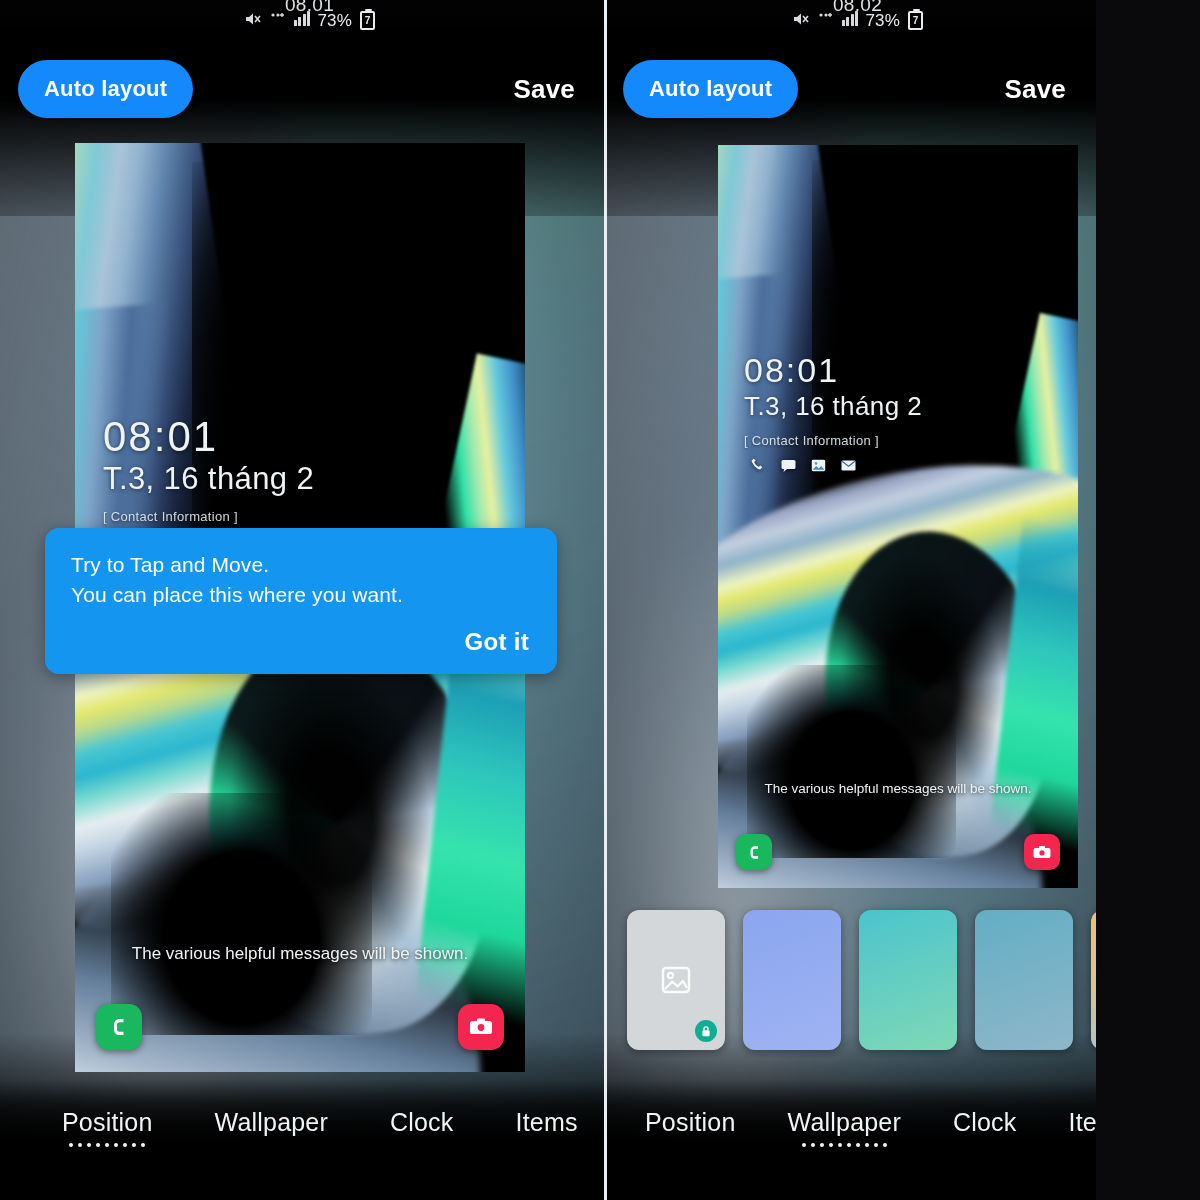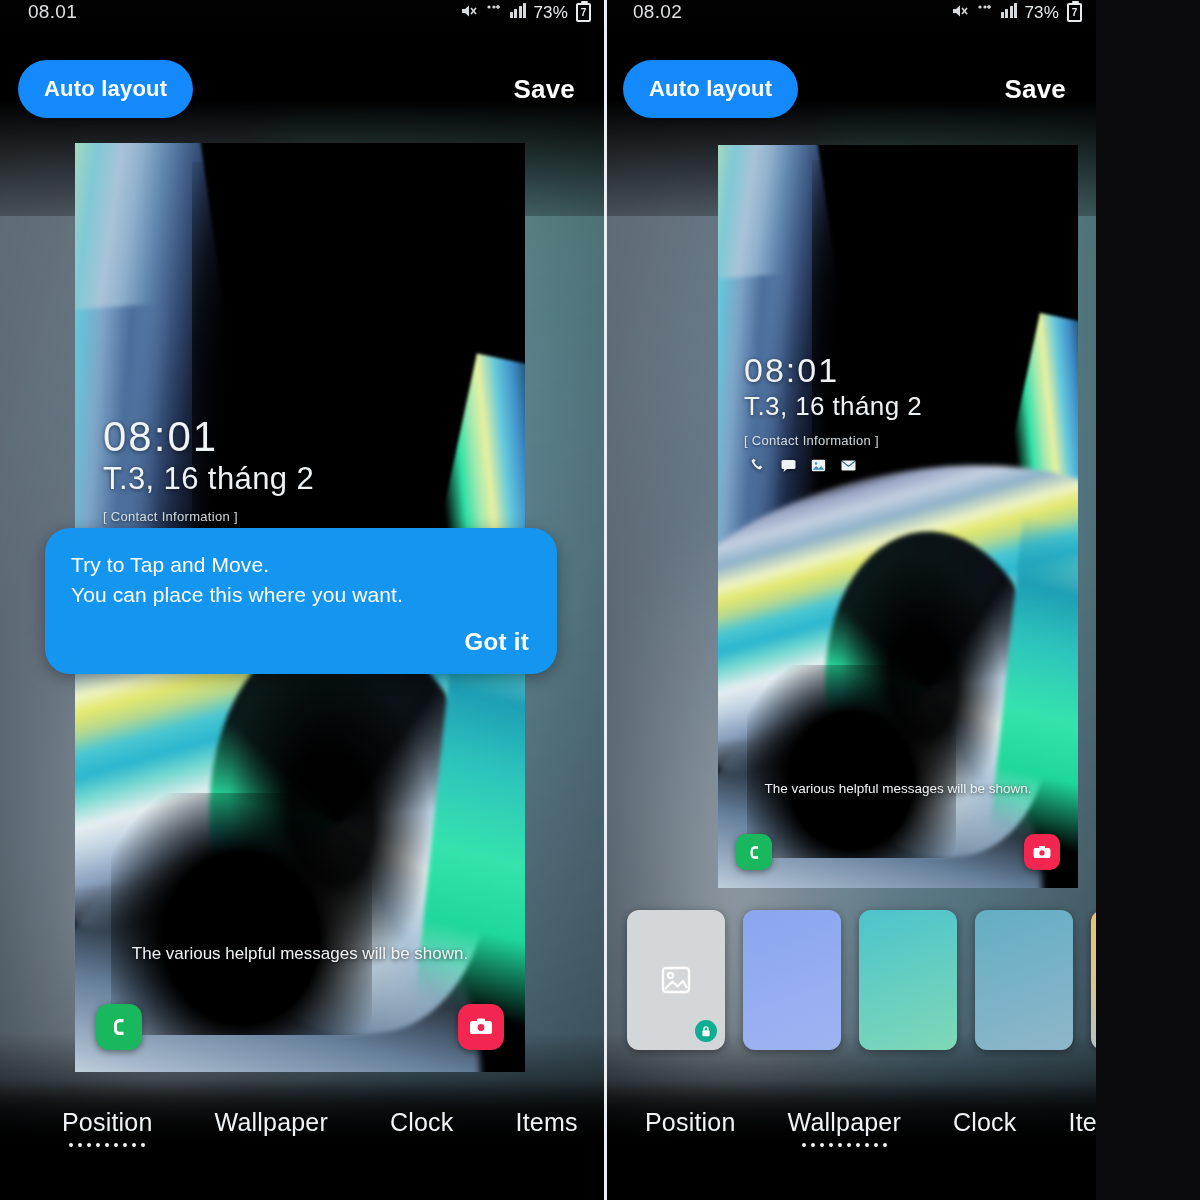--- a/index.html
+++ b/index.html
@@ -50,20 +50,21 @@
     position:absolute; inset:0;
     background:radial-gradient(ellipse at 50% 46%, rgba(0,0,0,0) 36%, rgba(0,0,0,.35) 100%);
   }
 
   
   .statusbar {
     position:absolute; left:0; top:0; width:100%; height:30px;
     display:flex; align-items:center; justify-content:space-between;
     padding:0 14px 0 28px; z-index:40;
     background:linear-gradient(180deg,#020203 0%, rgba(2,2,3,.86) 70%, rgba(2,2,3,0) 100%);
+    flex-direction:column;
   }
   .sb-time {
     color:#e7eaec; font-size:19px; letter-spacing:.3px;
     margin-top:-6px; opacity:.96;
   }
   .sb-icons { display:flex; align-items:flex-start; gap:7px; margin-top:-5px; }
   .sb-ic { color:#e9ecee; opacity:.93; display:flex; align-items:center; }
   .sb-batt { color:#e9ecee; font-size:17px; letter-spacing:.2px; }
   .battbox {
     width:15px; height:19px; border:2px solid #e9ecee; border-radius:2px;
@@ -242,21 +243,21 @@
   .panel.left .shortcut { width:46px; height:46px; }
   .panel.left .sc-phone { left:21px; bottom:22px; }
   .panel.left .sc-cam { right:21px; bottom:22px; }
   .panel.right .shortcut { width:36px; height:36px; }
   .panel.right .sc-phone { left:18px; bottom:18px; }
   .panel.right .sc-cam { right:18px; bottom:18px; }
 
   
   .tooltip {
     position:absolute; left:45px; top:528px; width:512px;
-    background:#1496f0; border-radius:25px; z-index:50;
+    background:#1496f0; border-radius:14px; z-index:50;
     padding:22px 26px 16px 26px;
     box-shadow:0 4px 16px rgba(0,0,0,.35);
   }
   .tooltip .line {
     color:#fff; font-size:21px; line-height:1.42; letter-spacing:.1px;
   }
   .tooltip .gotit {
     text-align:right; margin-top:16px;
   }
   .tooltip .gotit button {

